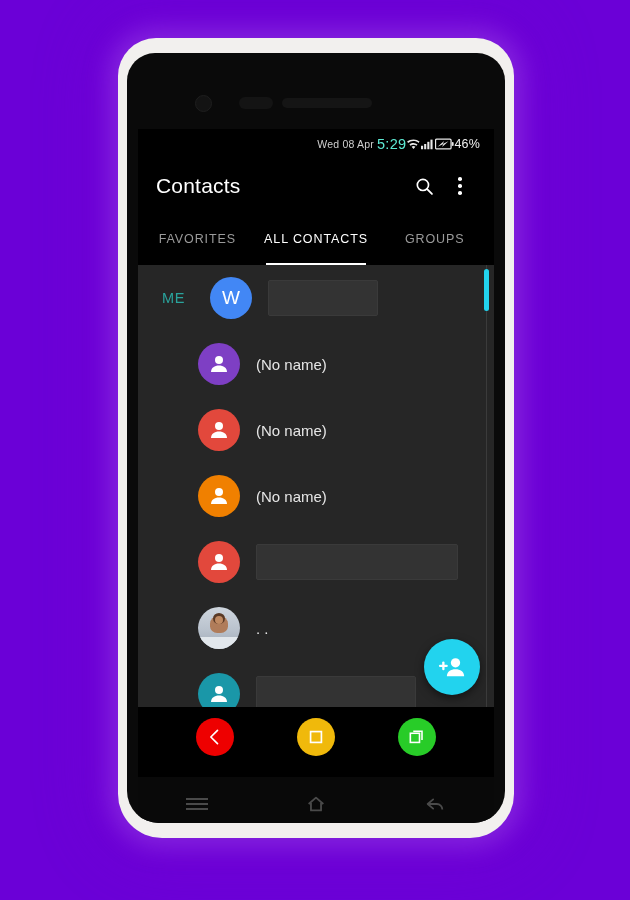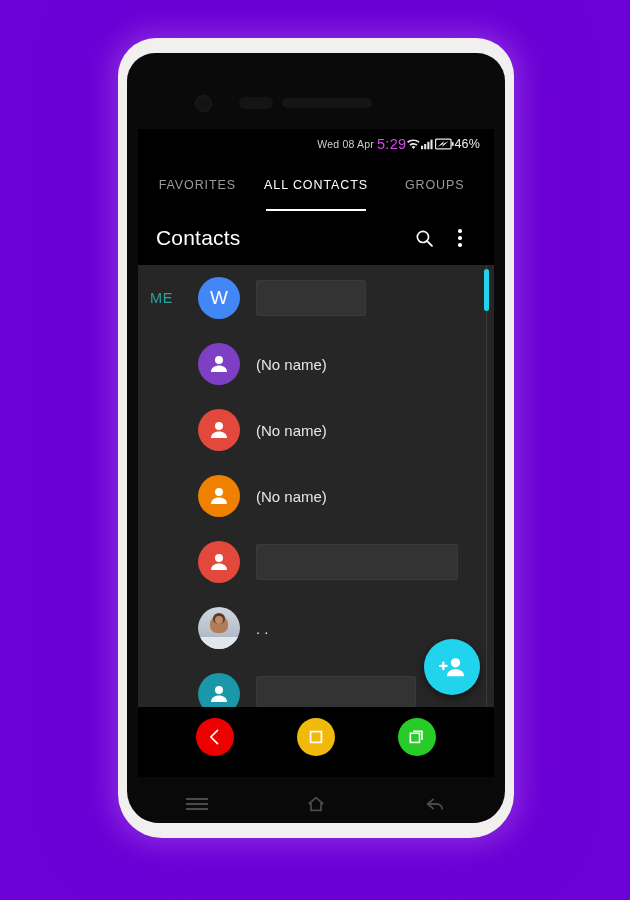--- a/index.html
+++ b/index.html
@@ -47,21 +47,21 @@
     overflow:hidden;
   }
 
   
   #statusbar {
     height:30px; background:#000; color:#e8e8e8;
     display:flex; align-items:center; justify-content:flex-end;
     padding:0 14px 0 0; 
   }
   #sb-date { font-size:10.5px; color:#cfcfcf; letter-spacing:.2px; }
-  #sb-time { font-size:14.5px; color:#d946ef; margin-left:3px; letter-spacing:.3px; }
+  #sb-time { font-size:14.5px; color:#5eead4; margin-left:3px; letter-spacing:.3px; }
   .sb-ico { display:inline-flex; align-items:center; }
   #sb-batt { font-size:12.5px; color:#f0f0f0; letter-spacing:.2px; }
 
   
   #appbar {
     height:54px; background:#000;
     display:flex; align-items:center; padding:0 16px 0 18px;
   }
   #app-title { flex:1; color:#fff; font-size:21px; font-weight:400; letter-spacing:.2px; }
   .bar-btn { width:36px; height:36px; display:flex; align-items:center; justify-content:center; }
@@ -82,21 +82,21 @@
 
   
   #list {
     position:relative;
     height:442px; background:#262626; overflow:hidden;
   }
   .row {
     display:flex; align-items:center; height:66px; padding-left:12px; position:relative;
   }
   .me-label {
-    width:48px; color:#2aa39c; font-size:14.5px; letter-spacing:.6px; flex:none;
+    width:48px; color:#2aa39c; font-size:14.5px; letter-spacing:.6px; flex:none;margin-left:12px;
   }
   .spacer48 { width:48px; flex:none; }
   .avatar {
     width:42px; height:42px; border-radius:50%; flex:none;
     display:flex; align-items:center; justify-content:center;
     color:#fff; font-size:19px;
   }
   .avatar svg { width:24px; height:24px; fill:#fff; }
   .avatar.photo { overflow:hidden; background:#0b0b0b; position:relative; }
   .ph-bg { position:absolute; inset:0; background:linear-gradient(#cfd6de 0%, #b9c2cd 55%, #9fa8b4 100%); }
@@ -182,43 +182,43 @@
         <span class="sb-ico">
           <svg width="19" height="12" viewBox="0 0 22 13">
             <rect x="0.6" y="0.8" width="18" height="11.4" rx="1.4" fill="none" stroke="#e8e8e8" stroke-width="1.5"></rect>
             <rect x="19.4" y="4.2" width="2.2" height="4.6" rx="1" fill="#e8e8e8"></rect>
             <path d="M3 9.6 L10.5 3 L9 6.4 L15.6 3.4 L8.2 10 L9.7 6.6 Z" fill="#e8e8e8"></path>
           </svg>
         </span>
         <span id="sb-batt">46%</span>
       </div>
 
-      <div id="tabs">
-        <div class="tab">FAVORITES</div>
-        <div class="tab active">ALL CONTACTS</div>
-        <div class="tab">GROUPS</div>
-      </div>
-
       <div id="appbar">
         <span id="app-title">Contacts</span>
         <div class="bar-btn">
           <svg width="21" height="21" viewBox="0 0 24 24">
             <circle cx="10.2" cy="10.2" r="6.4" fill="none" stroke="#fff" stroke-width="1.9"></circle>
             <line x1="15" y1="15" x2="20.5" y2="20.5" stroke="#fff" stroke-width="2.1" stroke-linecap="round"></line>
           </svg>
         </div>
         <div class="bar-btn">
           <span id="overflow-dots">
               <i></i>
               <i></i>
               <i></i>
             </span>
         </div>
       </div>
 
+      <div id="tabs">
+        <div class="tab">FAVORITES</div>
+        <div class="tab active">ALL CONTACTS</div>
+        <div class="tab">GROUPS</div>
+      </div>
+
       <div id="list">
 
         <div class="row">
           <span class="me-label">ME</span>
           <span class="avatar" style="background:#4287f5">
             <span>W</span>
           </span>
           <span class="redact" style="width:110px"></span>
         </div>
 

